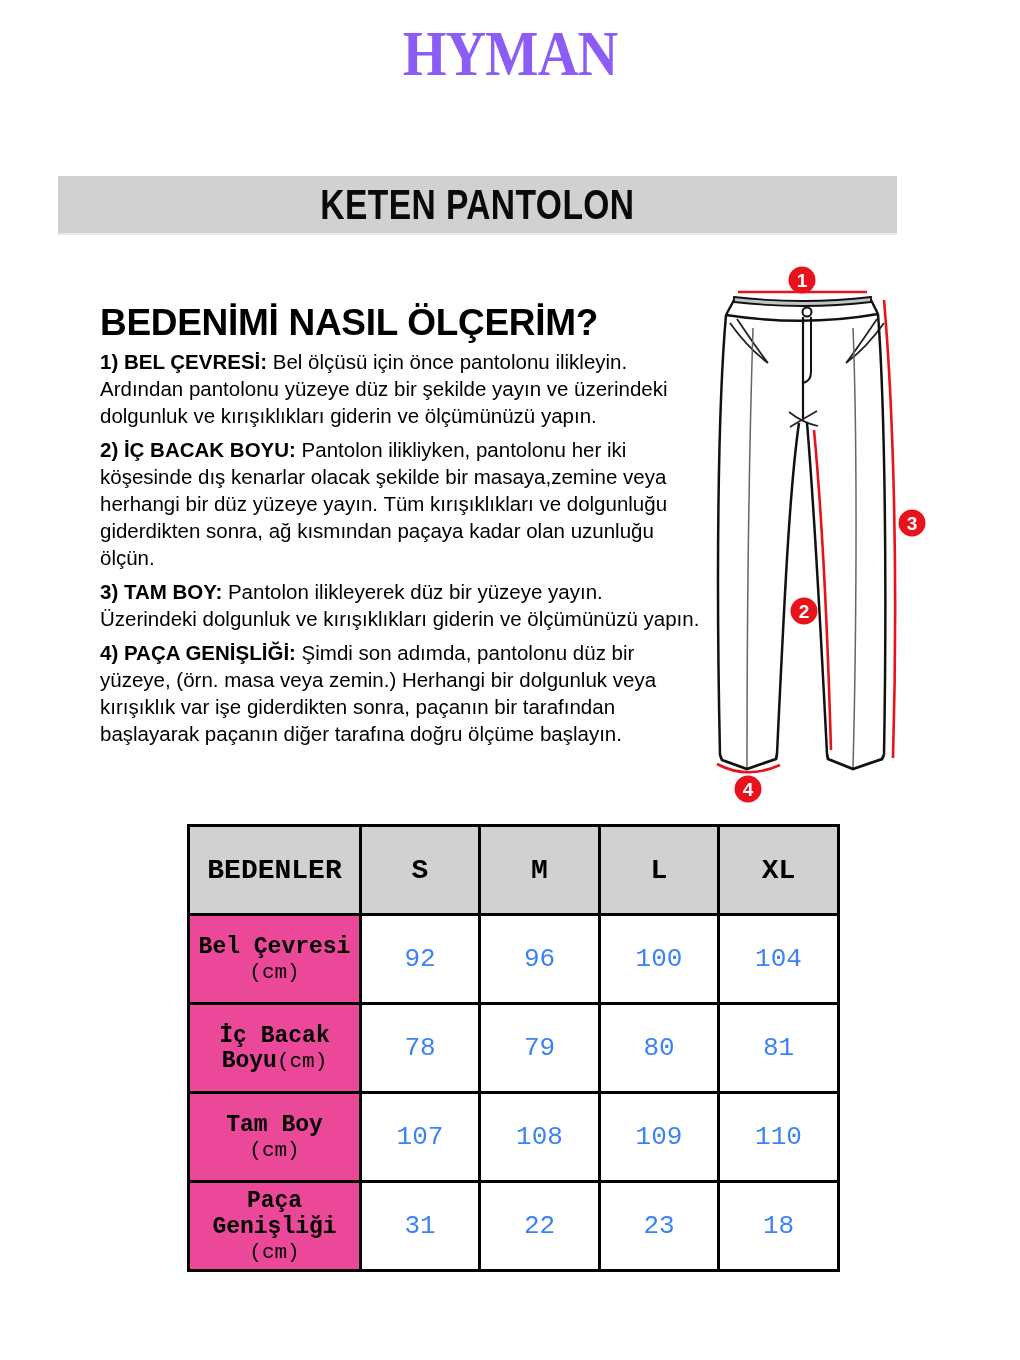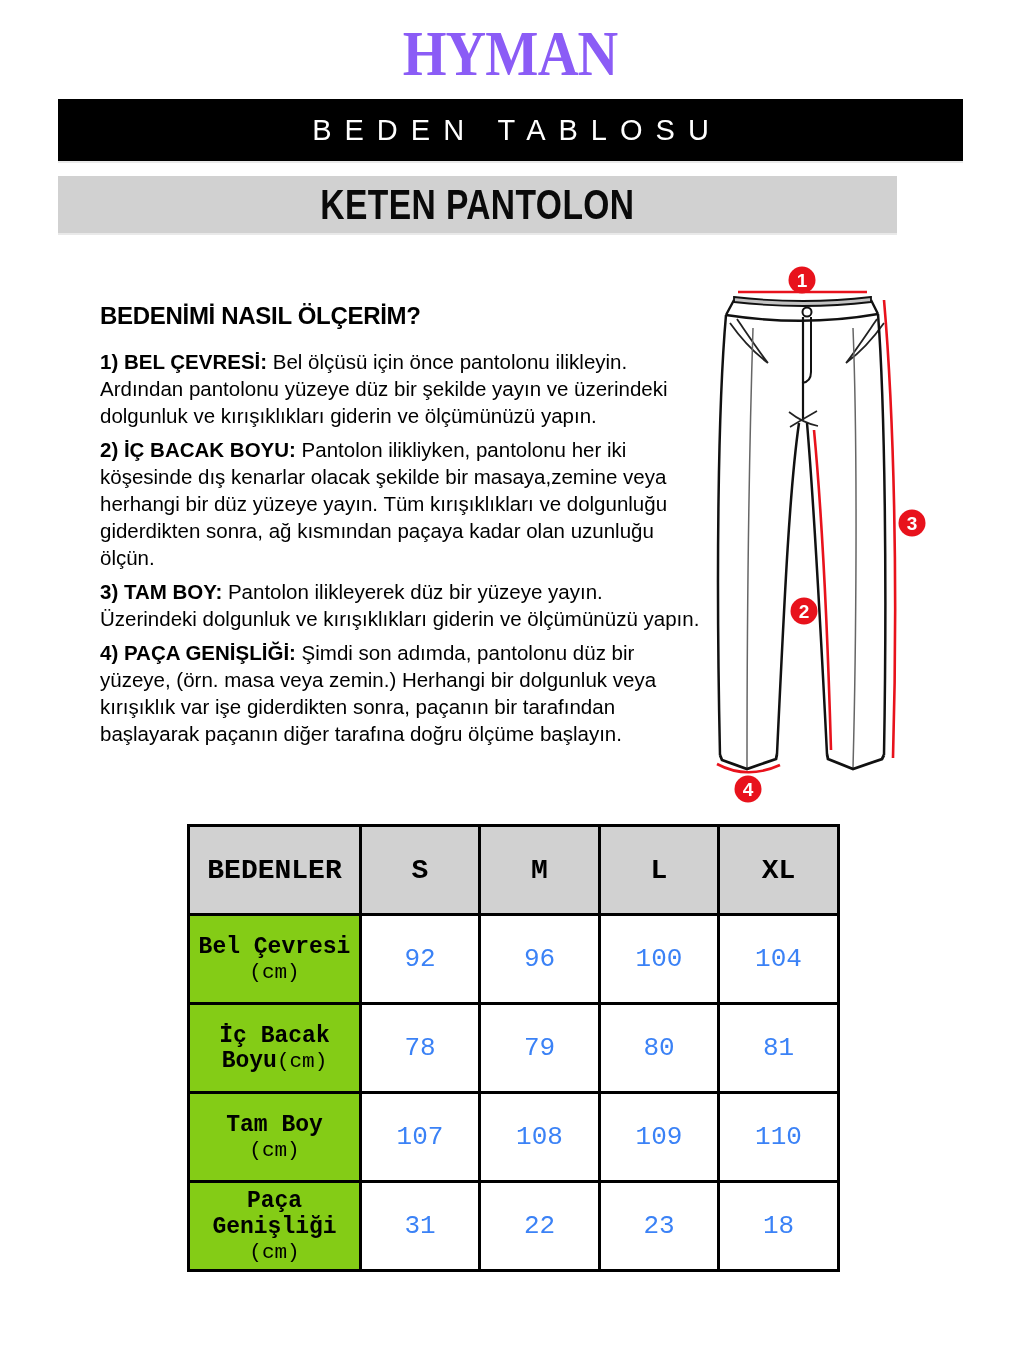--- a/index.html
+++ b/index.html
@@ -27,55 +27,52 @@
   .product-bar {
     position:absolute; top:176px; left:58px; width:839px; height:57px;
     background:#d1d1d1; display:flex; align-items:center; justify-content:center;
     box-shadow:0 2px 0 #e9e9e9;
   }
   .product-bar span { display:inline-block; color:#0a0a0a; font-size:42px; font-weight:bold;
     transform:scaleX(.8); letter-spacing:.5px; }
   
   .howto-heading {
     position:absolute; top:302px; left:100px;
-    font-size:24px; font-weight:bold; letter-spacing:-.3px;
+    font-size:37px; font-weight:bold; letter-spacing:-.3px;
   }
   .steps { position:absolute; top:348px; left:100px; width:602px; }
   .steps p { font-size:20.5px; line-height:27px; margin:0 0 7px 0; color:#000; }
   .steps b { font-weight:bold; }
   
   .diagram { position:absolute; top:255px; left:690px; width:250px; height:560px; }
   .marker-num { font-family:"Liberation Sans", sans-serif; font-weight:bold; fill:#fff; font-size:19px; }
   
   table.sizes {
     position:absolute; top:824px; left:187px; width:650px;
     border-collapse:collapse; table-layout:fixed;
   }
   table.sizes th, table.sizes td {
     border:3px solid #000; text-align:center; vertical-align:middle;
     height:89px; padding:0;font-family:Liberation Mono, monospace;
   }
   table.sizes { border:1px solid #000; }
   table.sizes .hdr { background:#d1d1d1; font-size:28px; font-weight:bold; }
-  table.sizes .lbl { background:#84cc16; }
+  table.sizes .lbl { background:#ec4899; }
   .lbl-l1 { font-size:23px; font-weight:bold; line-height:26px; }
   .lbl-l2 { font-size:21px; font-weight:normal; line-height:25px; }
   .lbl-l2 b { font-size:23px; }
   table.sizes td.val { background:#fff; font-size:26px; font-weight:400; color:#3b82f6; }
 </style>
 </head>
 <body>
 
 <div id="canvas">
 
   <div class="logo"><span>HYMAN</span></div>
 
-  <div class="banner">
-    <span>BEDEN TABLOSU</span>
-  </div>
 
   <div class="product-bar">
     <span>KETEN PANTOLON</span>
   </div>
 
   <div class="howto-heading">BEDENİMİ NASIL ÖLÇERİM?</div>
 
   <div class="steps">
     <p><b>1) BEL ÇEVRESİ:</b><span> Bel ölçüsü için önce pantolonu ilikleyin. Ardından pantolonu yüzeye düz bir şekilde yayın ve üzerindeki dolgunluk ve kırışıklıkları giderin ve ölçümünüzü yapın.</span></p>
     <p><b>2) İÇ BACAK BOYU:</b><span> Pantolon ilikliyken, pantolonu her iki köşesinde dış kenarlar olacak şekilde bir masaya,zemine veya herhangi bir düz yüzeye yayın. Tüm kırışıklıkları ve dolgunluğu giderdikten sonra, ağ kısmından paçaya kadar olan uzunluğu ölçün.</span></p>

